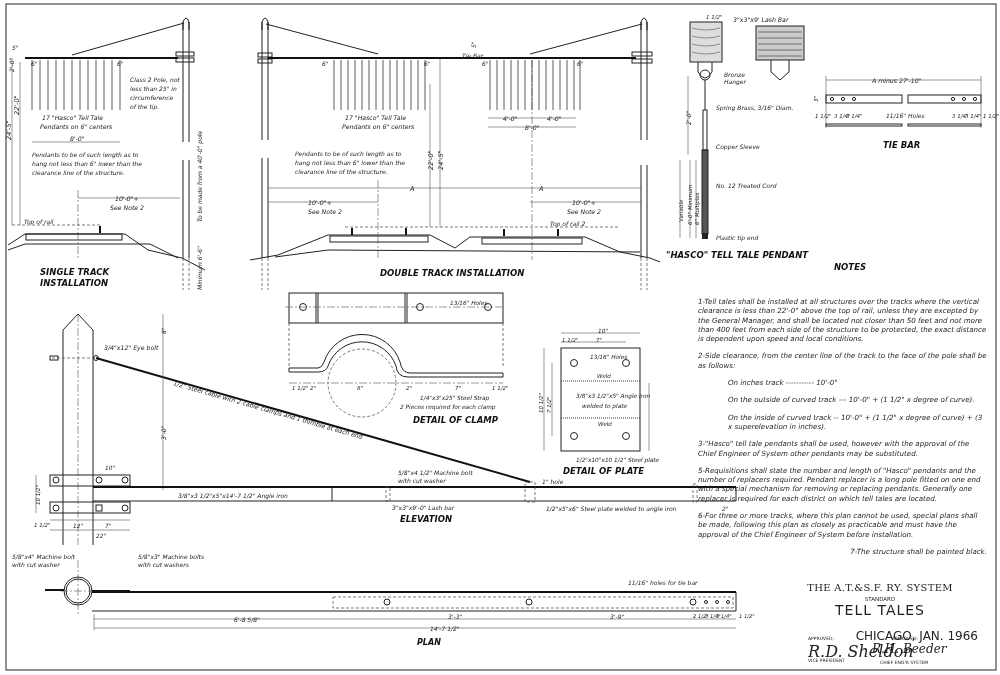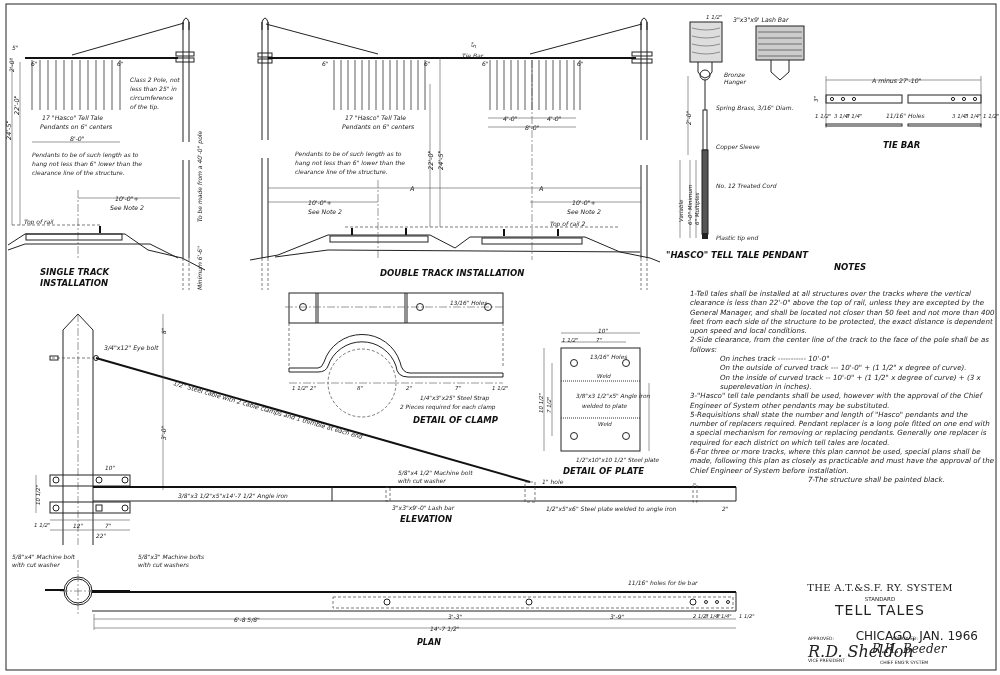--- a/index.html
+++ b/index.html
@@ -7,23 +7,23 @@
   svg{position:absolute;left:0;top:0;}
   .t{font-family:"DejaVu Sans",sans-serif;font-style:italic;fill:#222;}
   .h{font-family:"DejaVu Sans",sans-serif;font-style:italic;font-weight:bold;fill:#111;}
   .ln{stroke:#222;stroke-width:1;fill:none;}
   .thk{stroke:#111;stroke-width:2;fill:none;}
   .dim{stroke:#555;stroke-width:0.6;fill:none;}
   .dash{stroke:#444;stroke-width:0.7;stroke-dasharray:3,2;fill:none;}
   .cl{stroke:#555;stroke-width:0.6;stroke-dasharray:8,2,2,2;fill:none;}
   .pend{stroke:#333;stroke-width:0.8;}
   .notes{position:absolute;left:690px;top:289px;width:305px;font-size:7.1px;font-style:italic;line-height:9.3px;color:#222;}
-  .notes p{margin:0;}
+  .notes p{margin:8px;}
   .notes .sub{padding-left:30px;}
-  .notes .late{padding-left:118px;}
+  .notes .late{padding-left:118px;text-align:right;}
   .title-block{position:absolute;left:770px;top:582px;width:220px;text-align:center;}
   .tb1{font-family:"DejaVu Serif",serif;font-size:10px;letter-spacing:0.3px;}
   .tb2{font-size:5.5px;margin-top:3px;}
   .tb3{font-size:14px;font-weight:normal;letter-spacing:1px;}
   .tb4{font-size:12px;text-align:right;padding-right:12px;margin-top:11px;}
   .sig{position:absolute;font-size:4.5px;}
   .sig-name{position:absolute;font-family:"DejaVu Serif",serif;font-style:italic;font-size:16px;}
 </style>
 </head>
 <body>

